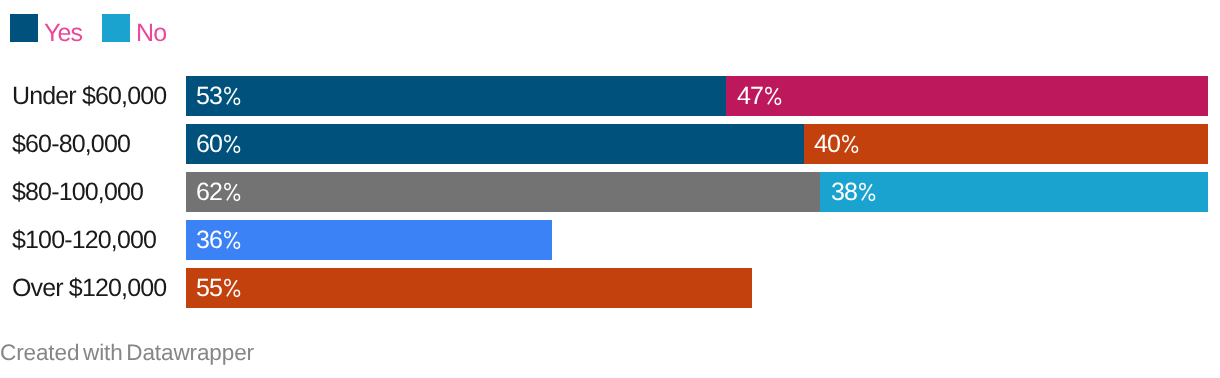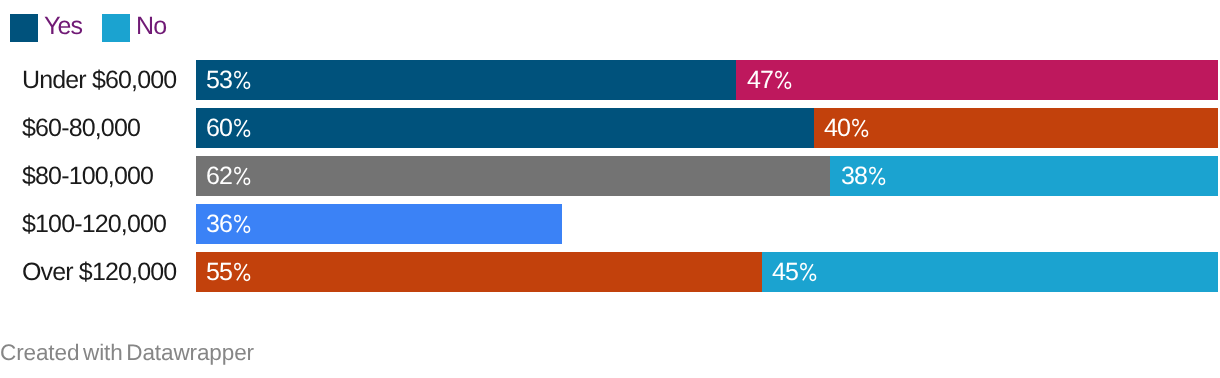--- a/index.html
+++ b/index.html
@@ -7,24 +7,24 @@
        font-family:"Liberation Sans",sans-serif;
        -webkit-font-smoothing:antialiased;
        text-rendering:geometricPrecision;
        -webkit-text-stroke:0.01px transparent;}
   .chart{position:relative;width:1220px;height:378px;overflow:hidden;background:#ffffff;
          -webkit-font-smoothing:antialiased;}
 
   .legend{position:absolute;left:0;top:0;height:56px;}
   .legend-item{position:absolute;top:14px;height:28px;}
   .legend-swatch{position:absolute;left:0;top:0;width:28px;height:28px;}
-  .legend-label{position:absolute;top:0;height:28px;line-height:24.9px;
-                font-size:25px;letter-spacing:-0.85px;color:#701a75;white-space:nowrap;}
+  .legend-label{position:absolute;top:7px;height:28px;line-height:24.9px;
+                font-size:25px;letter-spacing:-0.85px;color:#ec4899;white-space:nowrap;}
 
-  .rows{position:absolute;left:0;top:60px;width:1053px;padding-left:10px;}
+  .rows{position:absolute;left:0;top:76px;width:1053px;}
   .row{position:relative;height:40px;margin-bottom:8px;}
   .row-label{position:absolute;left:12.1px;top:0;height:40px;line-height:41.9px;
              font-size:25px;letter-spacing:-0.85px;color:#1a1a1a;white-space:nowrap;}
   .bar{position:absolute;left:186px;top:0;height:40px;width:1021.8px;display:flex;}
   .seg{height:40px;position:relative;overflow:hidden;}
   .seg > span{position:absolute;left:10.4px;top:0px;line-height:40px;
             font-size:25px;letter-spacing:-0.85px;color:#ffffff;white-space:nowrap;}
   .pct{position:relative;display:inline-block;width:18.2px;height:1em;vertical-align:top;}
   .pct svg{position:absolute;left:2.3px;top:11.2px;overflow:visible;}
   .legend-label,.row-label,.seg>span,.footer,.pct i{-webkit-font-smoothing:antialiased;backface-visibility:hidden;will-change:transform;}
@@ -119,24 +119,17 @@
       <div class="row">
         <div class="row-label">Over $120,000</div>
         <div class="bar">
           <div class="seg" style="background:#c2410c;width:55.4%">
             <span class="val">55<span class="pct"><svg width="17" height="18" viewBox="0 0 17 18" aria-hidden="true">
                   <ellipse cx="3.5" cy="3.55" rx="2.7" ry="3.1" fill="none" stroke="currentColor" stroke-width="1.45"></ellipse>
                   <line x1="2.9" y1="17.45" x2="12.9" y2="1.05" stroke="currentColor" stroke-width="1.6"></line>
                   <ellipse cx="12.85" cy="14.3" rx="2.7" ry="3.1" fill="none" stroke="currentColor" stroke-width="1.45"></ellipse>
                 </svg></span></span>
           </div>
-          <div class="seg" style="background:#1ba3d0;width:44.6%">
-            <span class="val">45<span class="pct"><svg width="17" height="18" viewBox="0 0 17 18" aria-hidden="true">
-                  <ellipse cx="3.5" cy="3.55" rx="2.7" ry="3.1" fill="none" stroke="currentColor" stroke-width="1.45"></ellipse>
-                  <line x1="2.9" y1="17.45" x2="12.9" y2="1.05" stroke="currentColor" stroke-width="1.6"></line>
-                  <ellipse cx="12.85" cy="14.3" rx="2.7" ry="3.1" fill="none" stroke="currentColor" stroke-width="1.45"></ellipse>
-                </svg></span></span>
-          </div>
         </div>
       </div>
     </div>
   <div class="footer">Created with Datawrapper</div>
 </div>
 
 </body></html>

